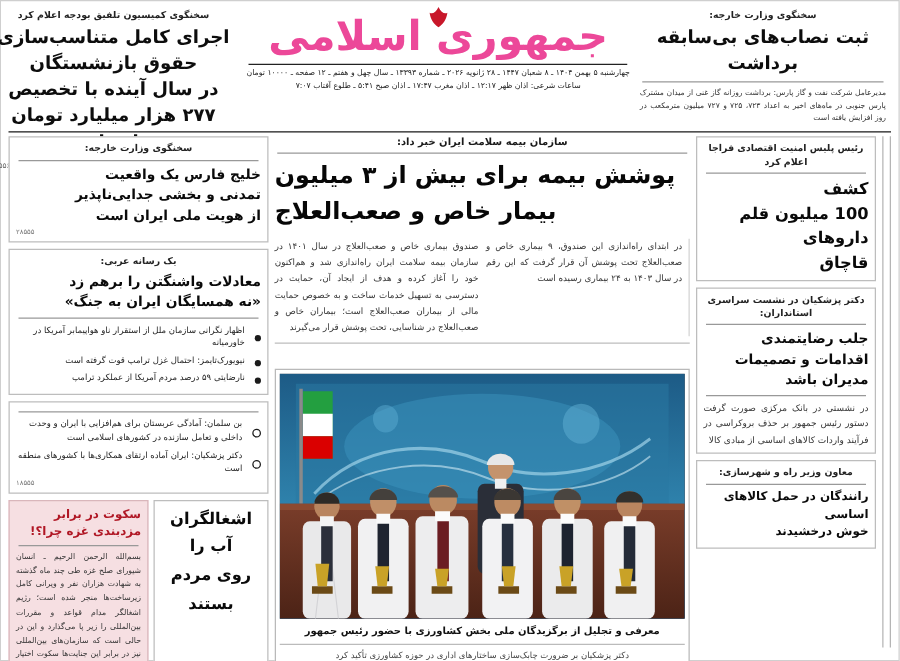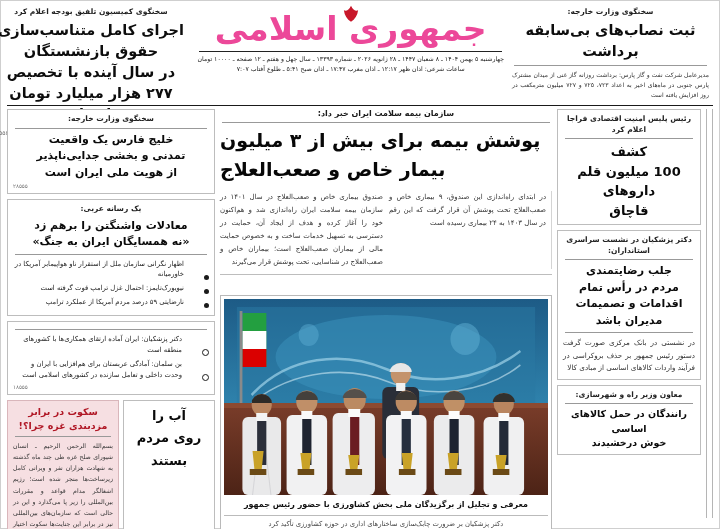--- a/index.html
+++ b/index.html
@@ -145,21 +145,20 @@
     line-height: 1.4;
     margin-bottom: 3px;
   }
   .kicker-line {
     border-top: 0.8px solid #999;
     margin: 3px 2px;
   }
   .headline {
     font-weight: bold;
     color: #0a0a0a;
-    text-align: center;
     line-height: 1.5;
   }
   .h-lg { font-size: 13px; line-height: 1.5; }
   .h-md { font-size: 11px; line-height: 1.5; }
   .h-sm { font-size: 9.5px; line-height: 1.5; }
   .deck {
     font-size: 7.2px;
     color: #333;
     line-height: 1.75;
     text-align: justify;
@@ -239,22 +238,22 @@
     border-top: 0.8px solid #bbb;
     padding-top: 3px;
     margin-top: 2px;
     line-height: 1.5;
   }
 
   
   .bullets { margin-top: 4px; }
   .bullet {
     display: flex;
-    align-items: flex-end;
-    gap: 20px;
+    align-items: center;
+    gap: 8px;
     font-size: 6.8px;
     line-height: 1.6;
     color: #222;
     margin-bottom: 3px;
     text-align: right;
   }
   .dot {
     flex: 0 0 auto;
     width: 5px; height: 5px;
     border-radius: 50%;
@@ -340,21 +339,20 @@
         <div class="headline h-lg">کشف</div>
         <div class="headline h-lg">100 میلیون قلم</div>
         <div class="headline h-lg">داروهای</div>
         <div class="headline h-lg">قاچاق</div>
       </div>
 
       <div class="story">
         <div class="kicker">دکتر پزشکیان در نشست سراسری استانداران:</div>
         <div class="kicker-line"></div>
         <div class="headline h-md">جلب رضایتمندی</div>
-        <div class="headline h-md">مردم در رأس تمام</div>
         <div class="headline h-md">اقدامات و تصمیمات</div>
         <div class="headline h-md">مدیران باشد</div>
         <div class="kicker-line"></div>
         <div class="deck">در نشستی در بانک مرکزی صورت گرفت دستور رئیس جمهور بر حذف بروکراسی در فرآیند واردات کالاهای اساسی از مبادی کالا</div>
       </div>
 
       <div class="story">
         <div class="kicker">معاون وزیر راه و شهرسازی:</div>
         <div class="kicker-line"></div>
         <div class="headline h-sm">رانندگان در حمل کالاهای اساسی</div>
@@ -536,32 +534,33 @@
             <span>نارضایتی ۵۹ درصد مردم آمریکا از عملکرد ترامپ</span>
           </div>
         </div>
       </div>
 
       <div class="story">
         <div class="kicker-line"></div>
         <div class="bullets">
           <div class="bullet">
             <span class="dot hollow"></span>
-            <span>دکتر پزشکیان: ایران آماده ارتقای همکاری‌ها با کشورهای منطقه است</span>
+            <span>بن سلمان: آمادگی عربستان برای هم‌افزایی با ایران و وحدت داخلی و تعامل سازنده در کشورهای اسلامی است</span>
           </div>
           <div class="bullet">
             <span class="dot hollow"></span>
-            <span>بن سلمان: آمادگی عربستان برای هم‌افزایی با ایران و وحدت داخلی و تعامل سازنده در کشورهای اسلامی است</span>
+            <span>دکتر پزشکیان: ایران آماده ارتقای همکاری‌ها با کشورهای منطقه است</span>
           </div>
         </div>
         <div class="tagnum">۱۸۵۵۵</div>
       </div>
 
       <div class="bottom-two">
         <div class="story b-left">
+          <div class="vert-head">اشغالگران</div>
           <div class="vert-head">آب را</div>
           <div class="vert-head">روی مردم</div>
           <div class="vert-head">بستند</div>
         </div>
         <div class="story b-right pink">
           <div class="headline h-sm red-head">سکوت در برابر مزدبندی غزه چرا؟!</div>
           <div class="kicker-line"></div>
           <div class="micro">بسم‌الله الرحمن الرحیم ـ انسان شیورای صلح غزه طی چند ماه گذشته به شهادت هزاران نفر و ویرانی کامل زیرساخت‌ها منجر شده است؛ رژیم اشغالگر مدام قواعد و مقررات بین‌المللی را زیر پا می‌گذارد و این در حالی است که سازمان‌های بین‌المللی نیز در برابر این جنایت‌ها سکوت اختیار کرده‌اند و هیچ اقدام مؤثری صورت نمی‌گیرد.</div>
         </div>
       </div>

